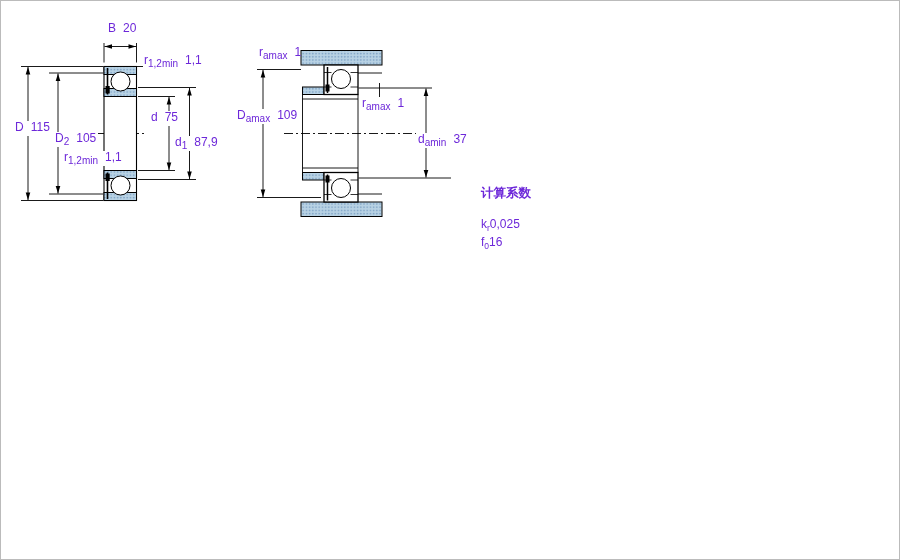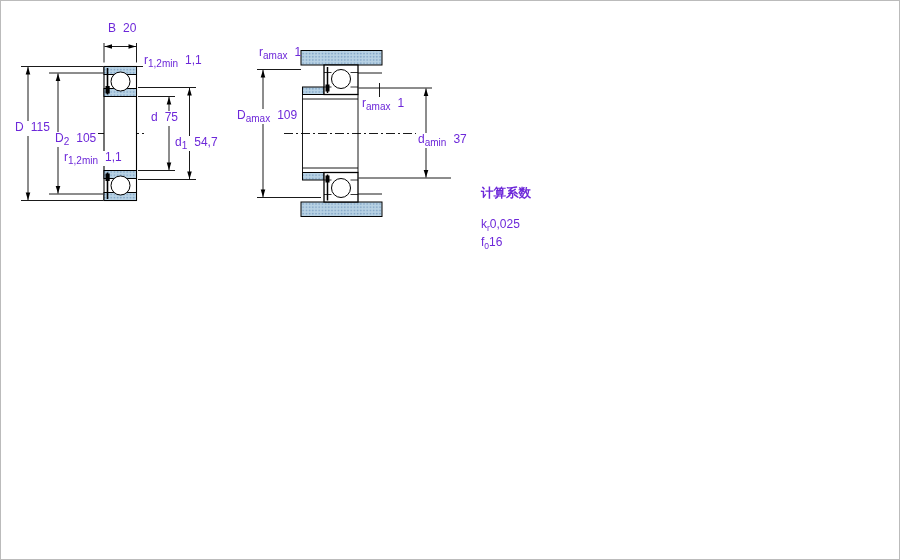--- a/index.html
+++ b/index.html
@@ -163,21 +163,21 @@
   <div class="dim-label on-line" style="left:12px;top:120px;">
     <span>D</span><sub></sub><span class="val">115</span>
   </div>
   <div class="dim-label on-line" style="left:40px;top:131px;margin-left:12px;">
     <span>D</span><sub>2</sub><span class="val">105</span>
   </div>
   <div class="dim-label on-line" style="left:148px;top:110px;">
     <span>d</span><sub></sub><span class="val">75</span>
   </div>
   <div class="dim-label on-line" style="left:172px;top:135px;">
-    <span>d</span><sub>1</sub><span class="val">54,7</span>
+    <span>d</span><sub>1</sub><span class="val">87,9</span>
   </div>
   <div class="dim-label" style="left:143px;top:53px;">
     <span>r</span><sub>1,2min</sub><span class="val">1,1</span>
   </div>
   <div class="dim-label on-line" style="left:61px;top:150px;">
     <span>r</span><sub>1,2min</sub><span class="val">1,1</span>
   </div>
 
   <div class="dim-label" style="left:258px;top:45px;">
     <span>r</span><sub>amax</sub><span class="val">1</span>

